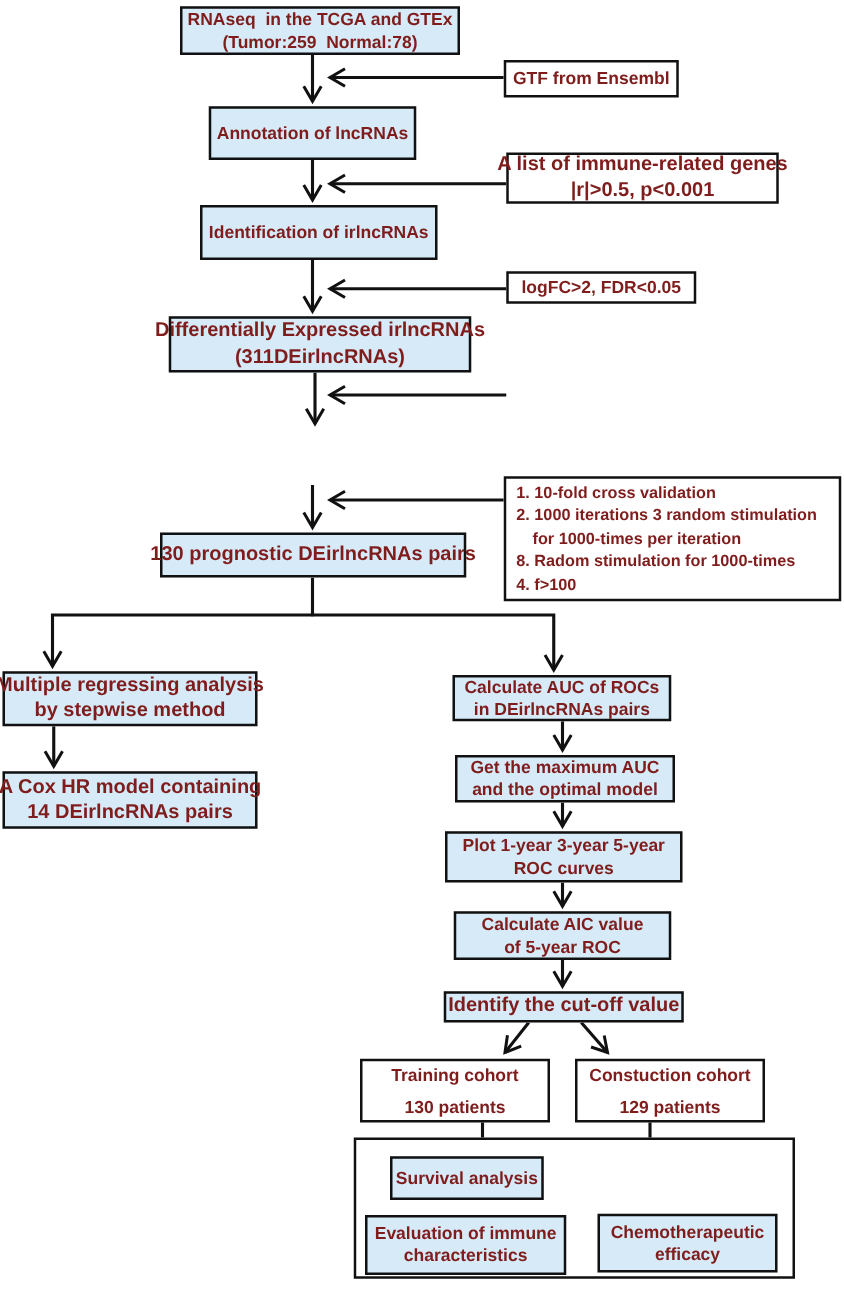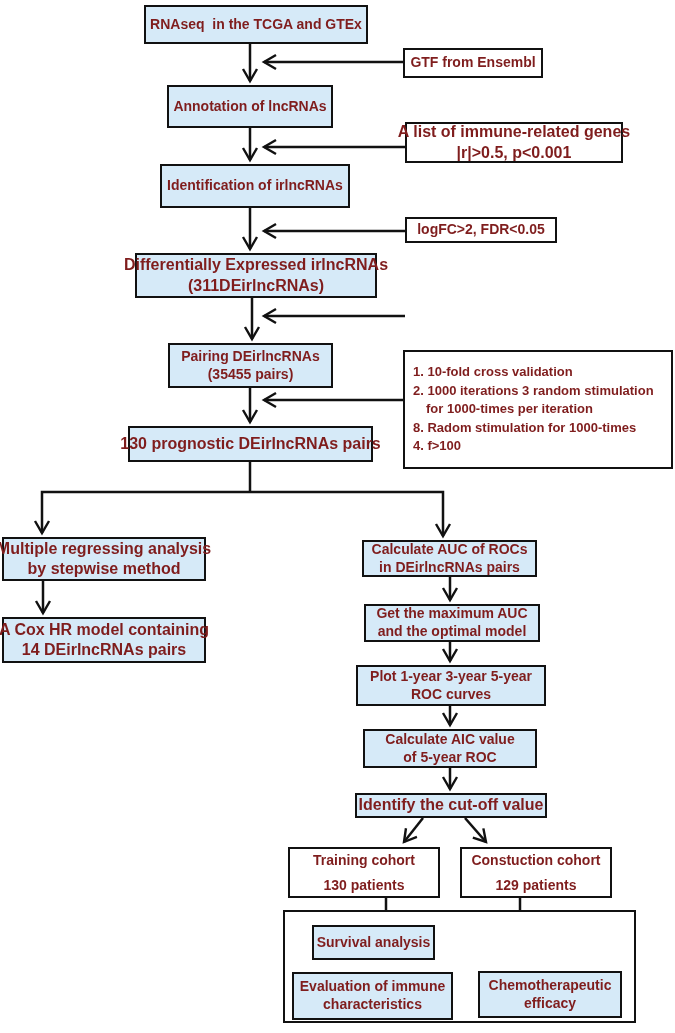--- a/index.html
+++ b/index.html
@@ -66,20 +66,21 @@
     <line class="conn" x1="450" y1="706" x2="450" y2="725" marker-end="url(#ah)"></line>
     <line class="conn" x1="450" y1="768" x2="450" y2="789" marker-end="url(#ah)"></line>
     <line class="conn" x1="423" y1="818" x2="404" y2="842" marker-end="url(#ah)"></line>
     <line class="conn" x1="465" y1="818" x2="486" y2="842" marker-end="url(#ah)"></line>
     <line class="conn" x1="386" y1="897" x2="386" y2="912"></line>
     <line class="conn" x1="520" y1="897" x2="520" y2="912"></line>
   </svg>
 
   <div class="box blue" style="left:144px;top:5px;width:224px;height:39px">
     <span>RNAseq  in the TCGA and GTEx</span>
+    <span>(Tumor:259  Normal:78)</span>
   </div>
 
   <div class="box" style="left:403px;top:48px;width:140px;height:30px">
     <span>GTF from Ensembl</span>
   </div>
 
   <div class="box blue" style="left:167px;top:85px;width:166px;height:43px">
     <span>Annotation of lncRNAs</span>
   </div>
 
@@ -95,26 +96,22 @@
   <div class="box" style="left:405px;top:217px;width:152px;height:26px">
     <span>logFC&gt;2, FDR&lt;0.05</span>
   </div>
 
   <div class="box blue fs135" style="left:135px;top:253px;width:242px;height:45px">
     <span>Differentially Expressed irlncRNAs</span>
     <span>(311DEirlncRNAs)</span>
   </div>
 
 
-  <div class="box blue" style="left:168px;top:343px;width:165px;height:45px">
-    <span>Pairing DEirlncRNAs</span>
-    <span>(35455 pairs)</span>
-  </div>
 
-  <div class="box list" style="left:403px;top:350px;width:270px;height:119px">
+  <div class="box list" style="left:403px;top:381px;width:270px;height:100px">
     <span>1. 10-fold cross validation</span>
     <span>2. 1000 iterations 3 random stimulation</span>
     <span class="indent">for 1000-times per iteration</span>
     <span>8. Radom stimulation for 1000-times</span>
     <span>4. f&gt;100</span>
   </div>
 
   <div class="box blue fs135" style="left:128px;top:426px;width:245px;height:36px">
     <span>130 prognostic DEirlncRNAs pairs</span>
   </div>

